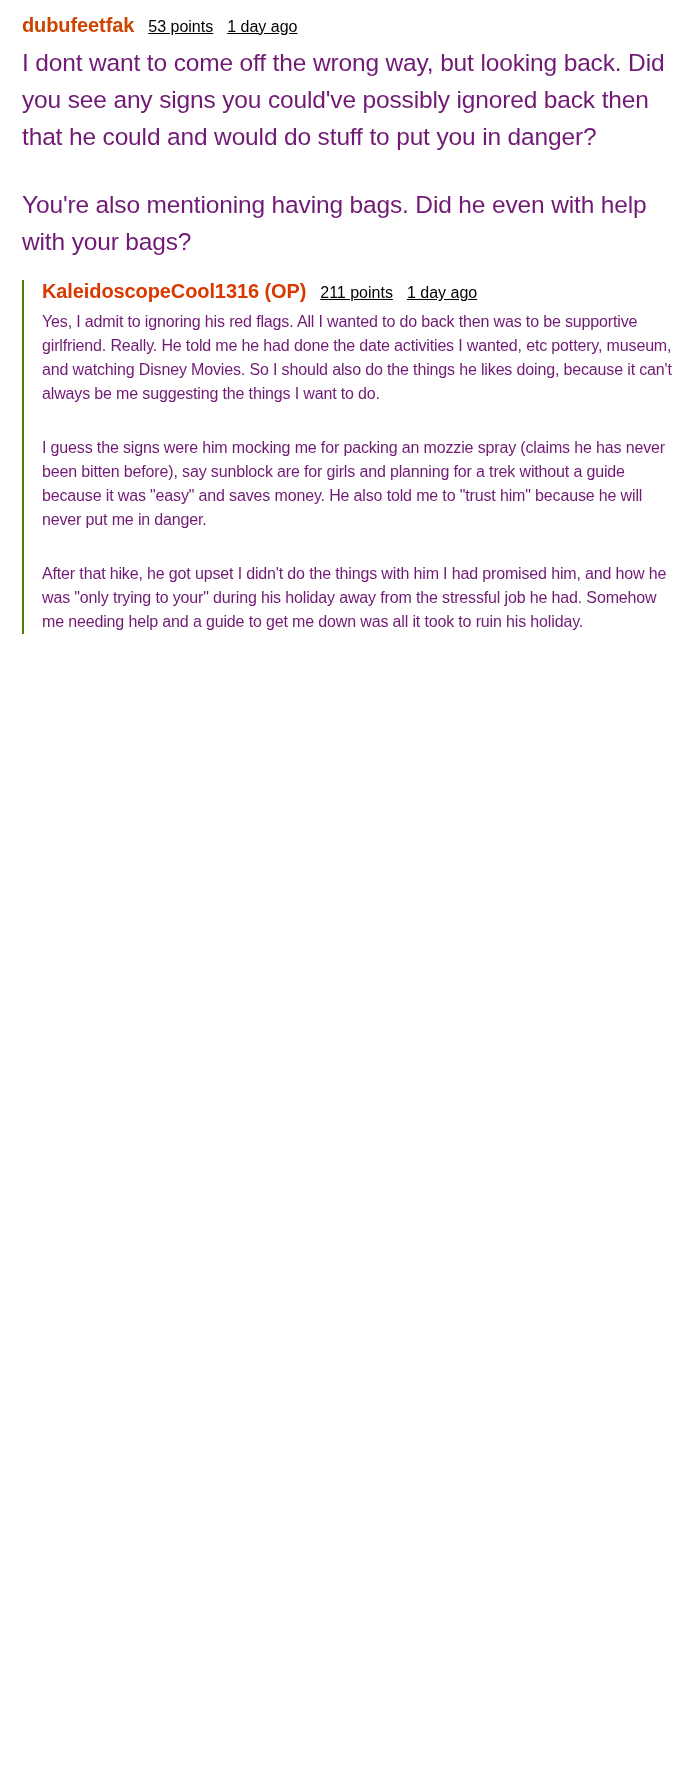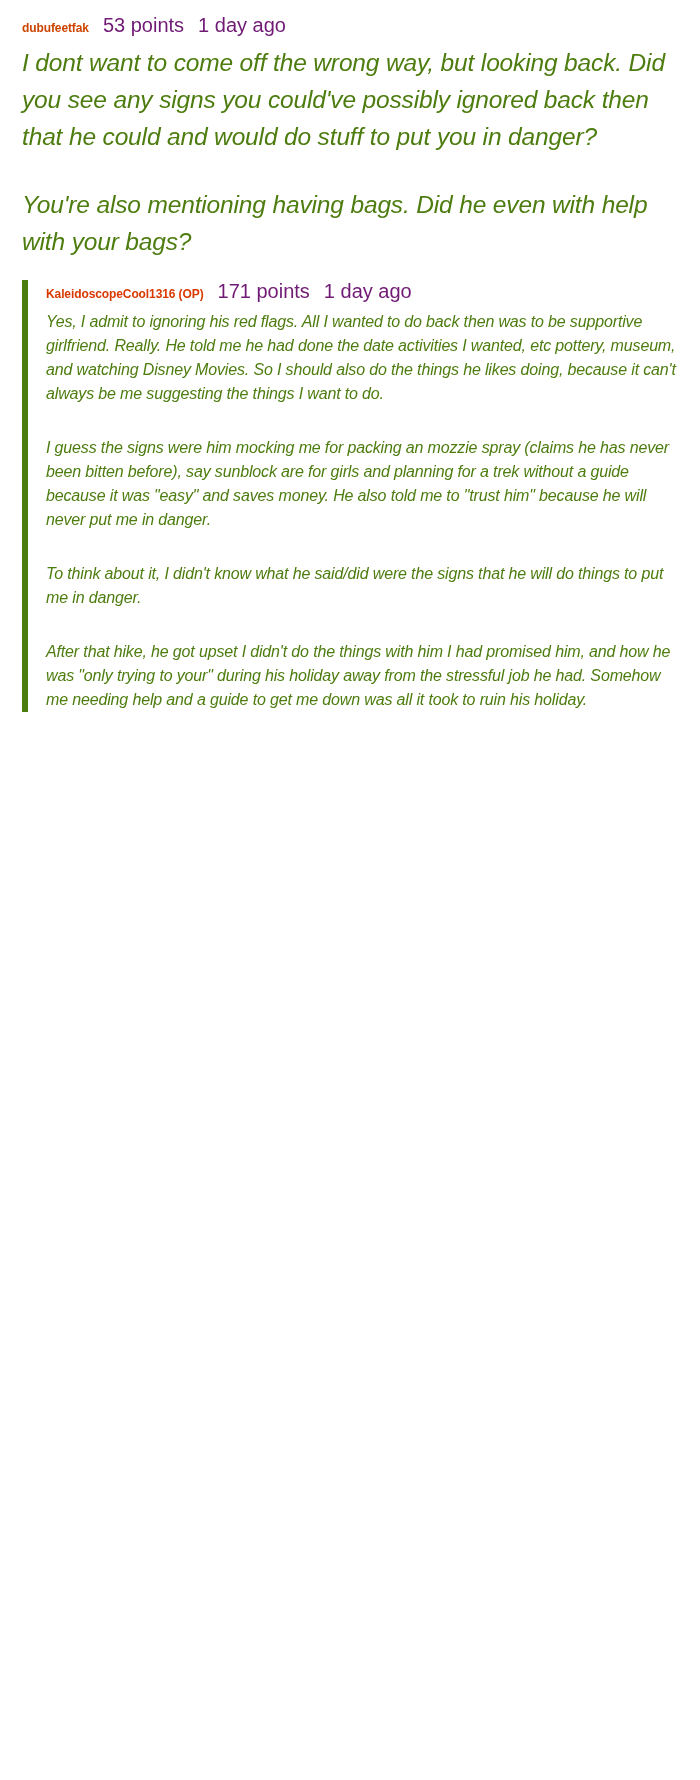--- a/index.html
+++ b/index.html
@@ -24,50 +24,50 @@
   }
   .comment-meta {
     display: flex;
     align-items: baseline;
     gap: 14px;
     margin-bottom: 7px;
     font-size: 15.5px;
   }
   .author {
     font-weight: bold;
-    font-size: 12px;
+    font-size: 20px;
     letter-spacing: -0.1px;
   }
   .author.op {
     color: #d93900;
   }
   .author.normal {
     color: #cc4400;
   }
   .points, .time {
-    color: #701a75;
-    font-size: 20px;
+    color: #000000;
+    font-size: 16px;
     font-weight: normal;
+    text-decoration: underline;
   }
   .body-text p {
     margin: 0 0 30px 0;
     font-size: 24.5px;
     line-height: 1.52;
-    color: #4d7c0f;
+    color: #701a75;
     letter-spacing: -0.15px;
-    font-style: italic;
   }
   .body-text p:last-child {
     margin-bottom: 0;
   }
   
   .reply {
     margin-top: 20px;
     padding-left: 18px;
-    border-left: 6px solid #4d7c0f;
+    border-left: 2px solid #4d7c0f;
   }
   .reply .body-text p {
     font-size: 16px;
     line-height: 1.5;
   }
   .reply .comment-meta {
     margin-left: -18px;
     padding-left: 18px;
   }
 </style>
@@ -84,24 +84,23 @@
     </div>
     <div class="body-text">
       <p>I dont want to come off the wrong way, but looking back. Did you see any signs you could've possibly ignored back then that he could and would do stuff to put you in danger?</p>
       <p>You're also mentioning having bags. Did he even with help with your bags?</p>
     </div>
   </div>
 
   <div class="reply">
     <div class="comment-meta">
       <span class="author op">KaleidoscopeCool1316 (OP)</span>
-      <span class="points">171 points</span>
+      <span class="points">211 points</span>
       <span class="time">1 day ago</span>
     </div>
     <div class="body-text">
       <p>Yes, I admit to ignoring his red flags. All I wanted to do back then was to be supportive girlfriend. Really. He told me he had done the date activities I wanted, etc pottery, museum, and watching Disney Movies. So I should also do the things he likes doing, because it can't always be me suggesting the things I want to do.</p>
       <p>I guess the signs were him mocking me for packing an mozzie spray (claims he has never been bitten before), say sunblock are for girls and planning for a trek without a guide because it was "easy" and saves money. He also told me to "trust him" because he will never put me in danger.</p>
-      <p>To think about it, I didn't know what he said/did were the signs that he will do things to put me in danger.</p>
       <p>After that hike, he got upset I didn't do the things with him I had promised him, and how he was "only trying to your" during his holiday away from the stressful job he had. Somehow me needing help and a guide to get me down was all it took to ruin his holiday.</p>
     </div>
   </div>
 
 </div>
 
 </body></html>

